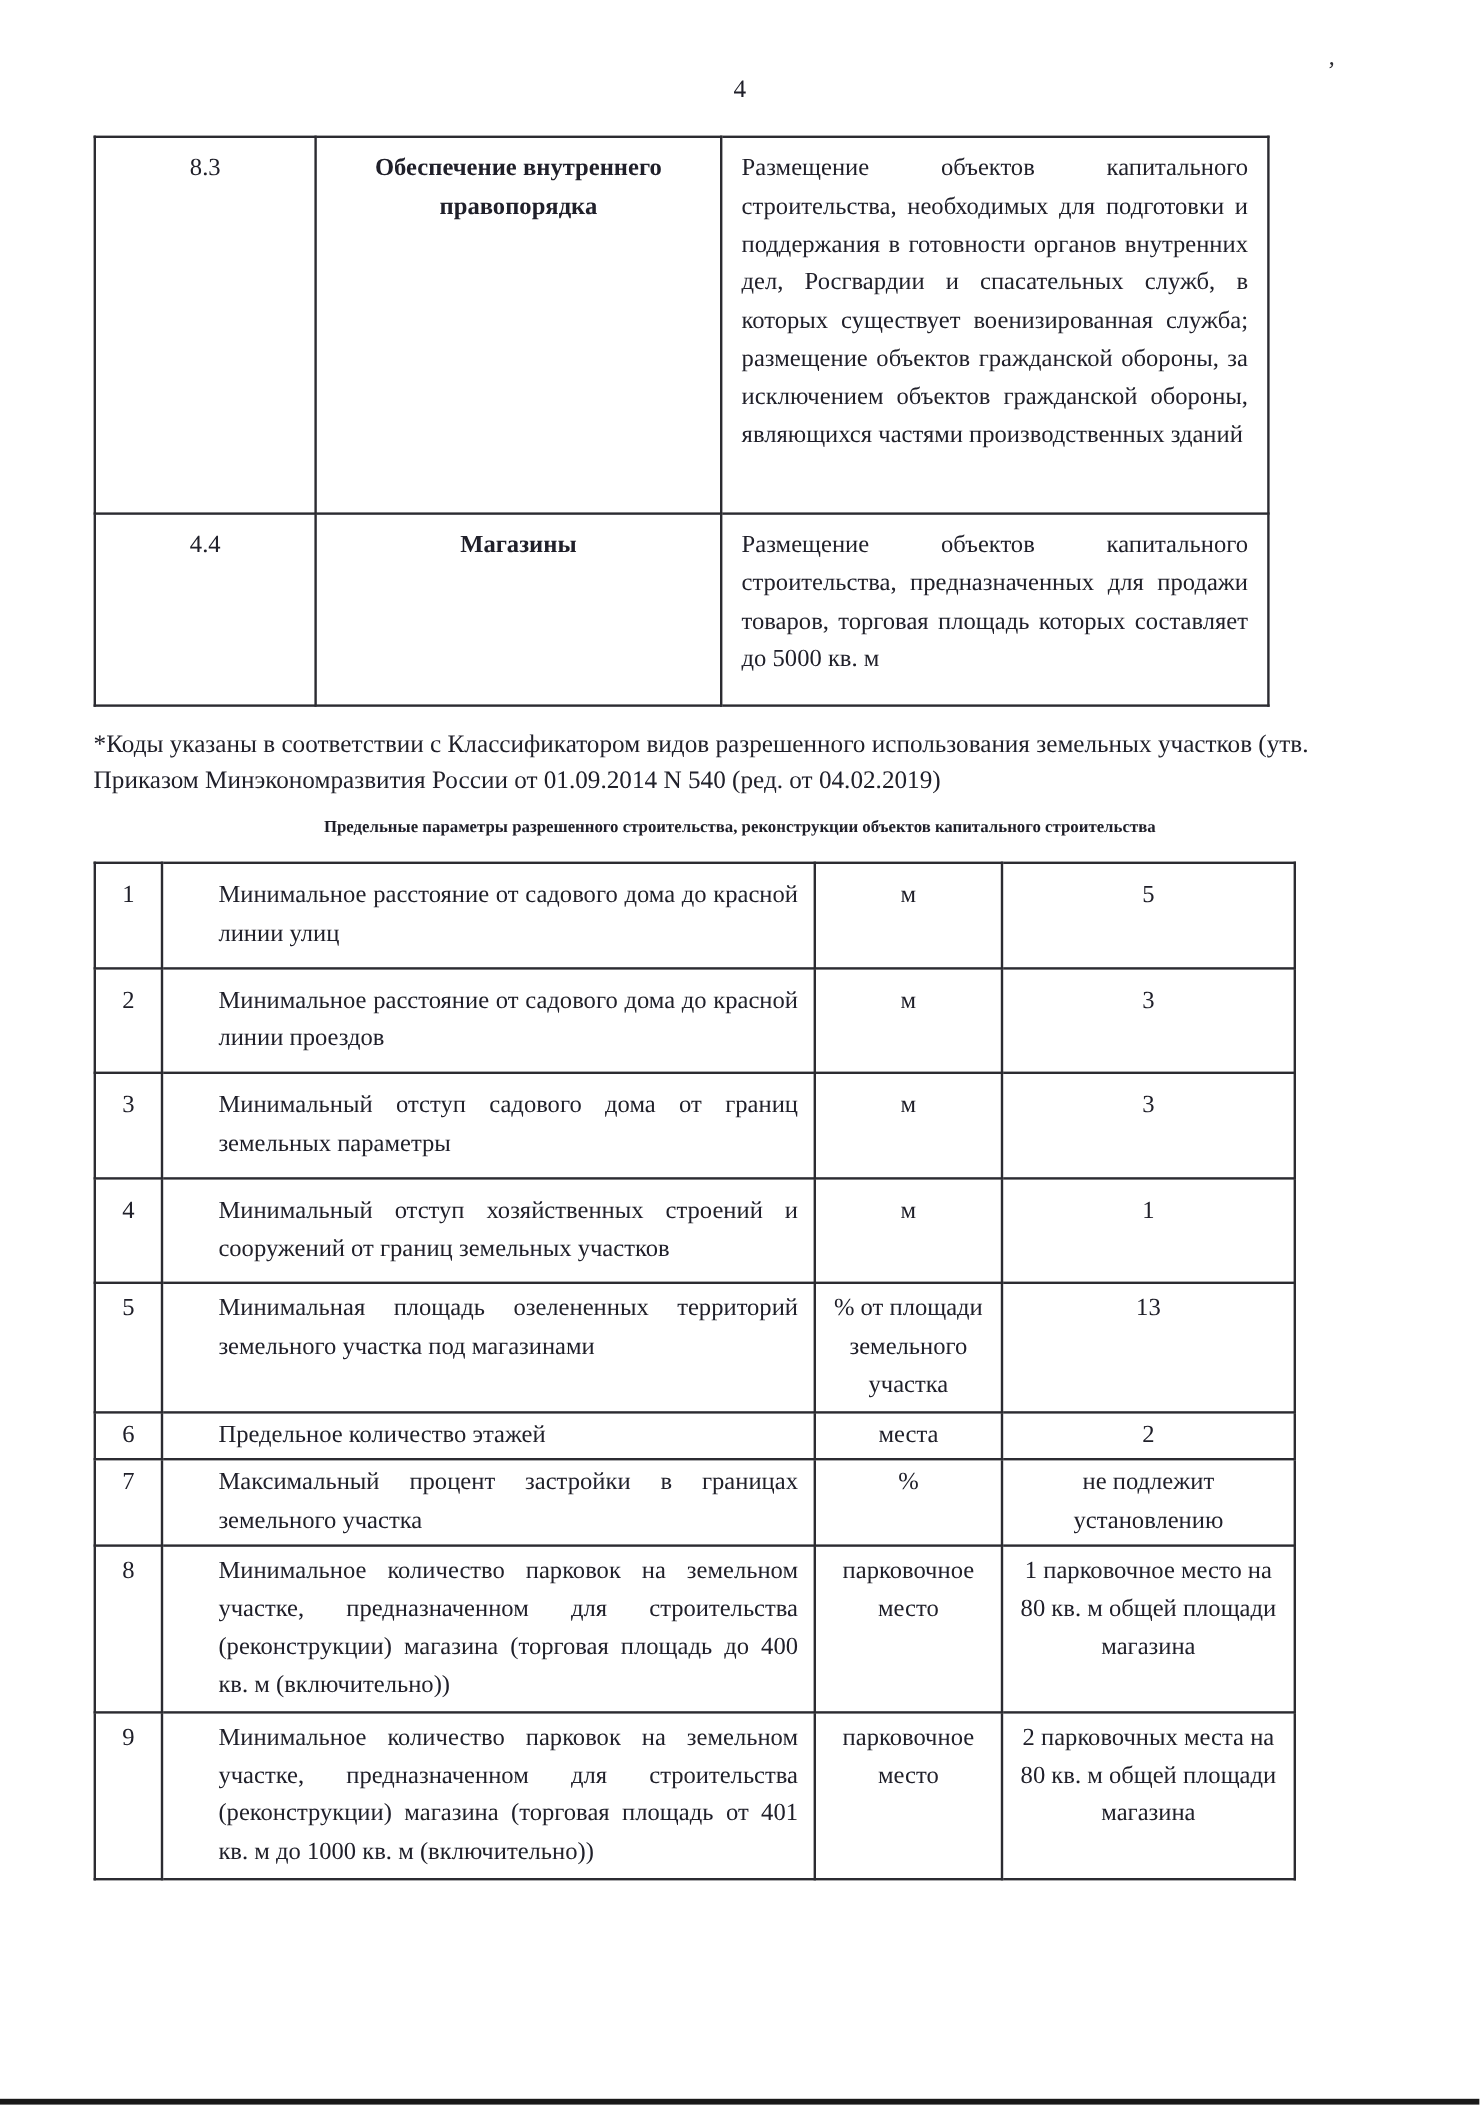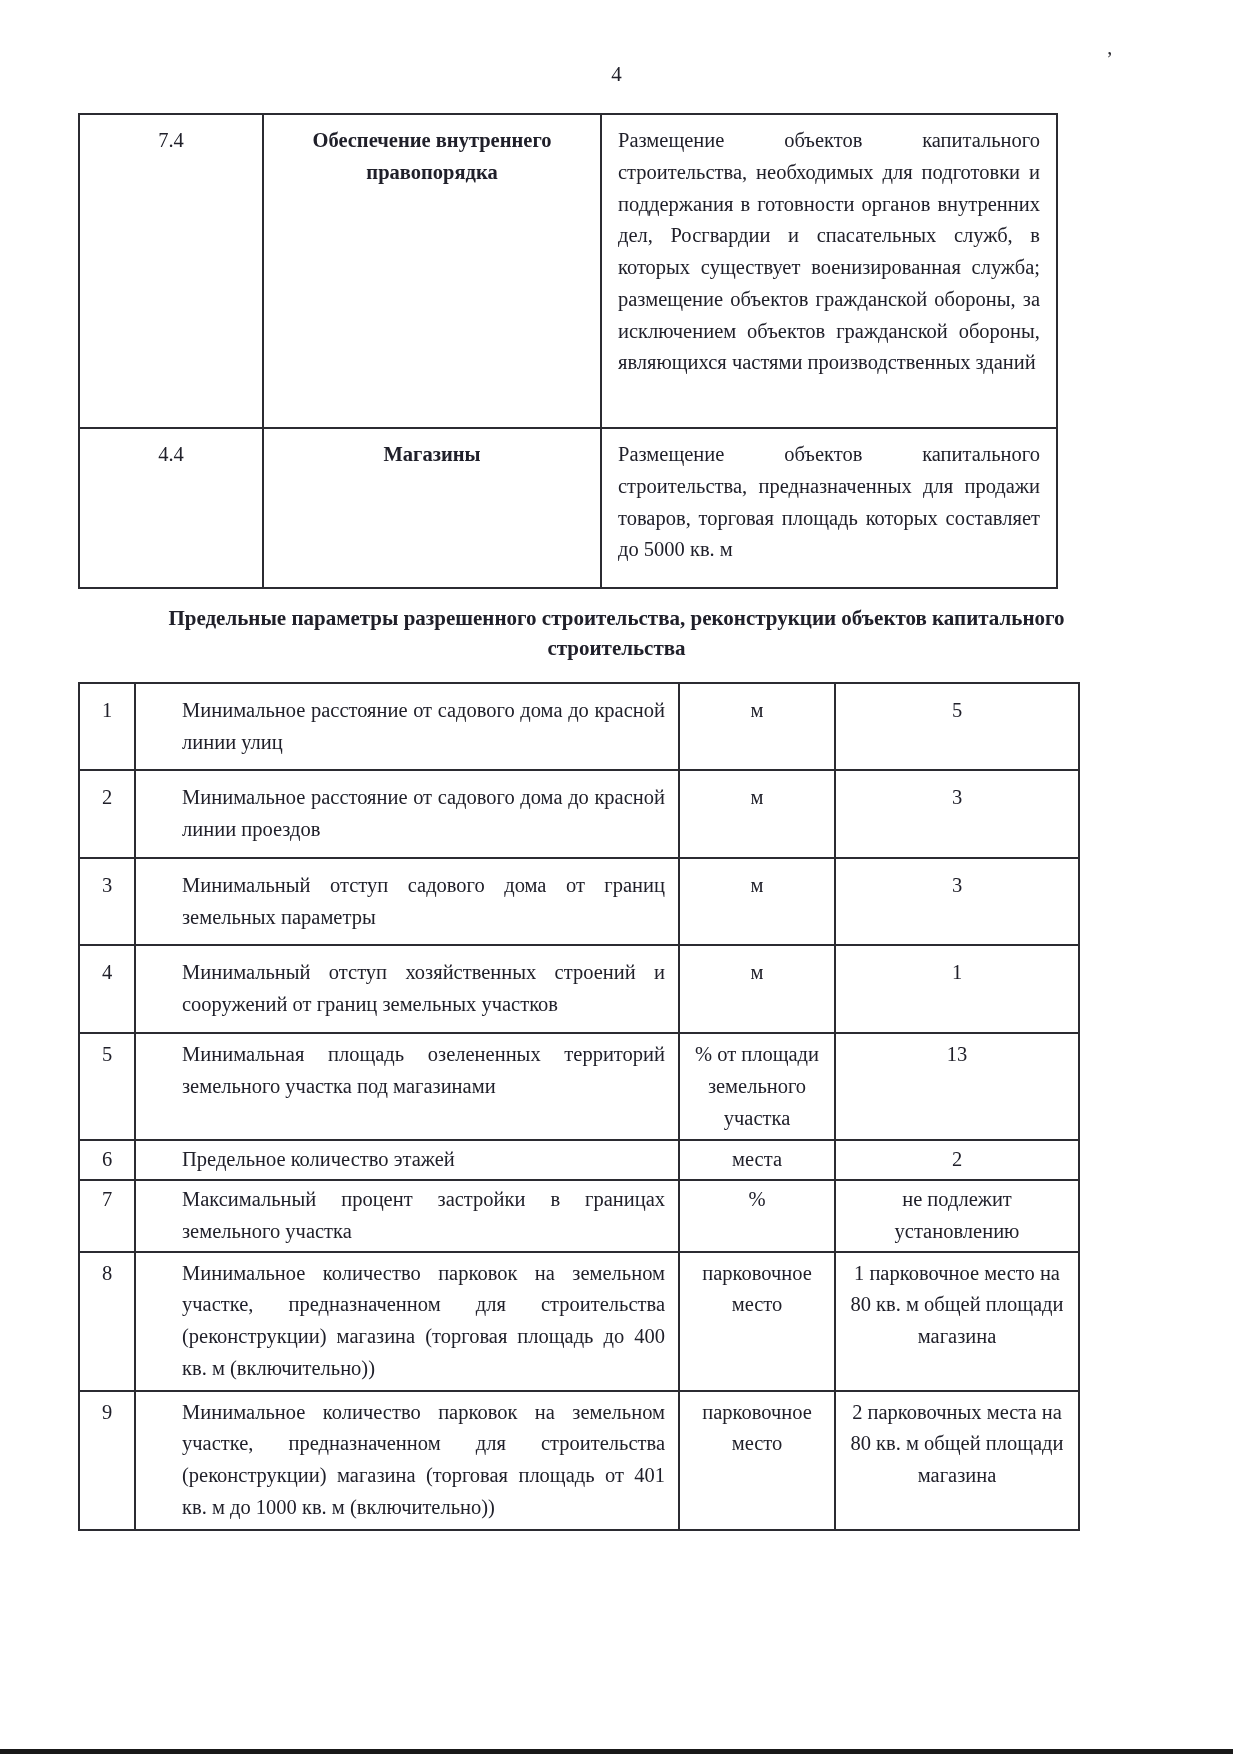--- a/index.html
+++ b/index.html
@@ -52,21 +52,21 @@
     line-height: 1.45;
     text-align: left;
   }
 
   
   .section-heading {
     margin: 14px auto 0 auto;
     width: 920px;
     text-align: center;
     font-weight: bold;
-    font-size: 21px;
+    font-size: 14px;
     line-height: 1.45;
   }
 
   
   .params-table { width: 1000px; margin-top: 18px; }
   .params-table td {
     border: 2px solid #2b2b31;
     vertical-align: top;
     padding: 11px 13px;
     font-size: 20.5px;
@@ -97,32 +97,33 @@
   <span class="scan-mark">’</span>
 
   <table class="usage-table">
     <colgroup>
       <col style="width:184px">
         <col style="width:338px">
         <col style="width:456px">
     </colgroup>
     <tbody>
       <tr class="row-tall">
-        <td class="code-cell">7.4</td>
+        <td class="code-cell">8.3</td>
         <td class="name-cell">Обеспечение внутреннего правопорядка</td>
         <td class="desc-cell">Размещение объектов капитального строительства, необходимых для подготовки и поддержания в готовности органов внутренних дел, Росгвардии и спасательных служб, в которых существует военизированная служба; размещение объектов гражданской обороны, за исключением объектов гражданской обороны, являющихся частями производственных зданий</td>
       </tr>
       <tr class="row-short">
         <td class="code-cell">4.4</td>
         <td class="name-cell">Магазины</td>
         <td class="desc-cell">Размещение объектов капитального строительства, предназначенных для продажи товаров, торговая площадь которых составляет до 5000 кв. м</td>
       </tr>
     </tbody>
   </table>
 
+  <div class="footnote">*Коды указаны в соответствии с Классификатором видов разрешенного использования земельных участков (утв. Приказом Минэкономразвития России от 01.09.2014 N 540 (ред. от 04.02.2019)</div>
 
   <div class="section-heading">Предельные параметры разрешенного строительства, реконструкции объектов капитального строительства</div>
 
   <table class="params-table">
     <colgroup>
       <col style="width:56px">
         <col style="width:544px">
         <col style="width:156px">
         <col style="width:244px">
     </colgroup>

